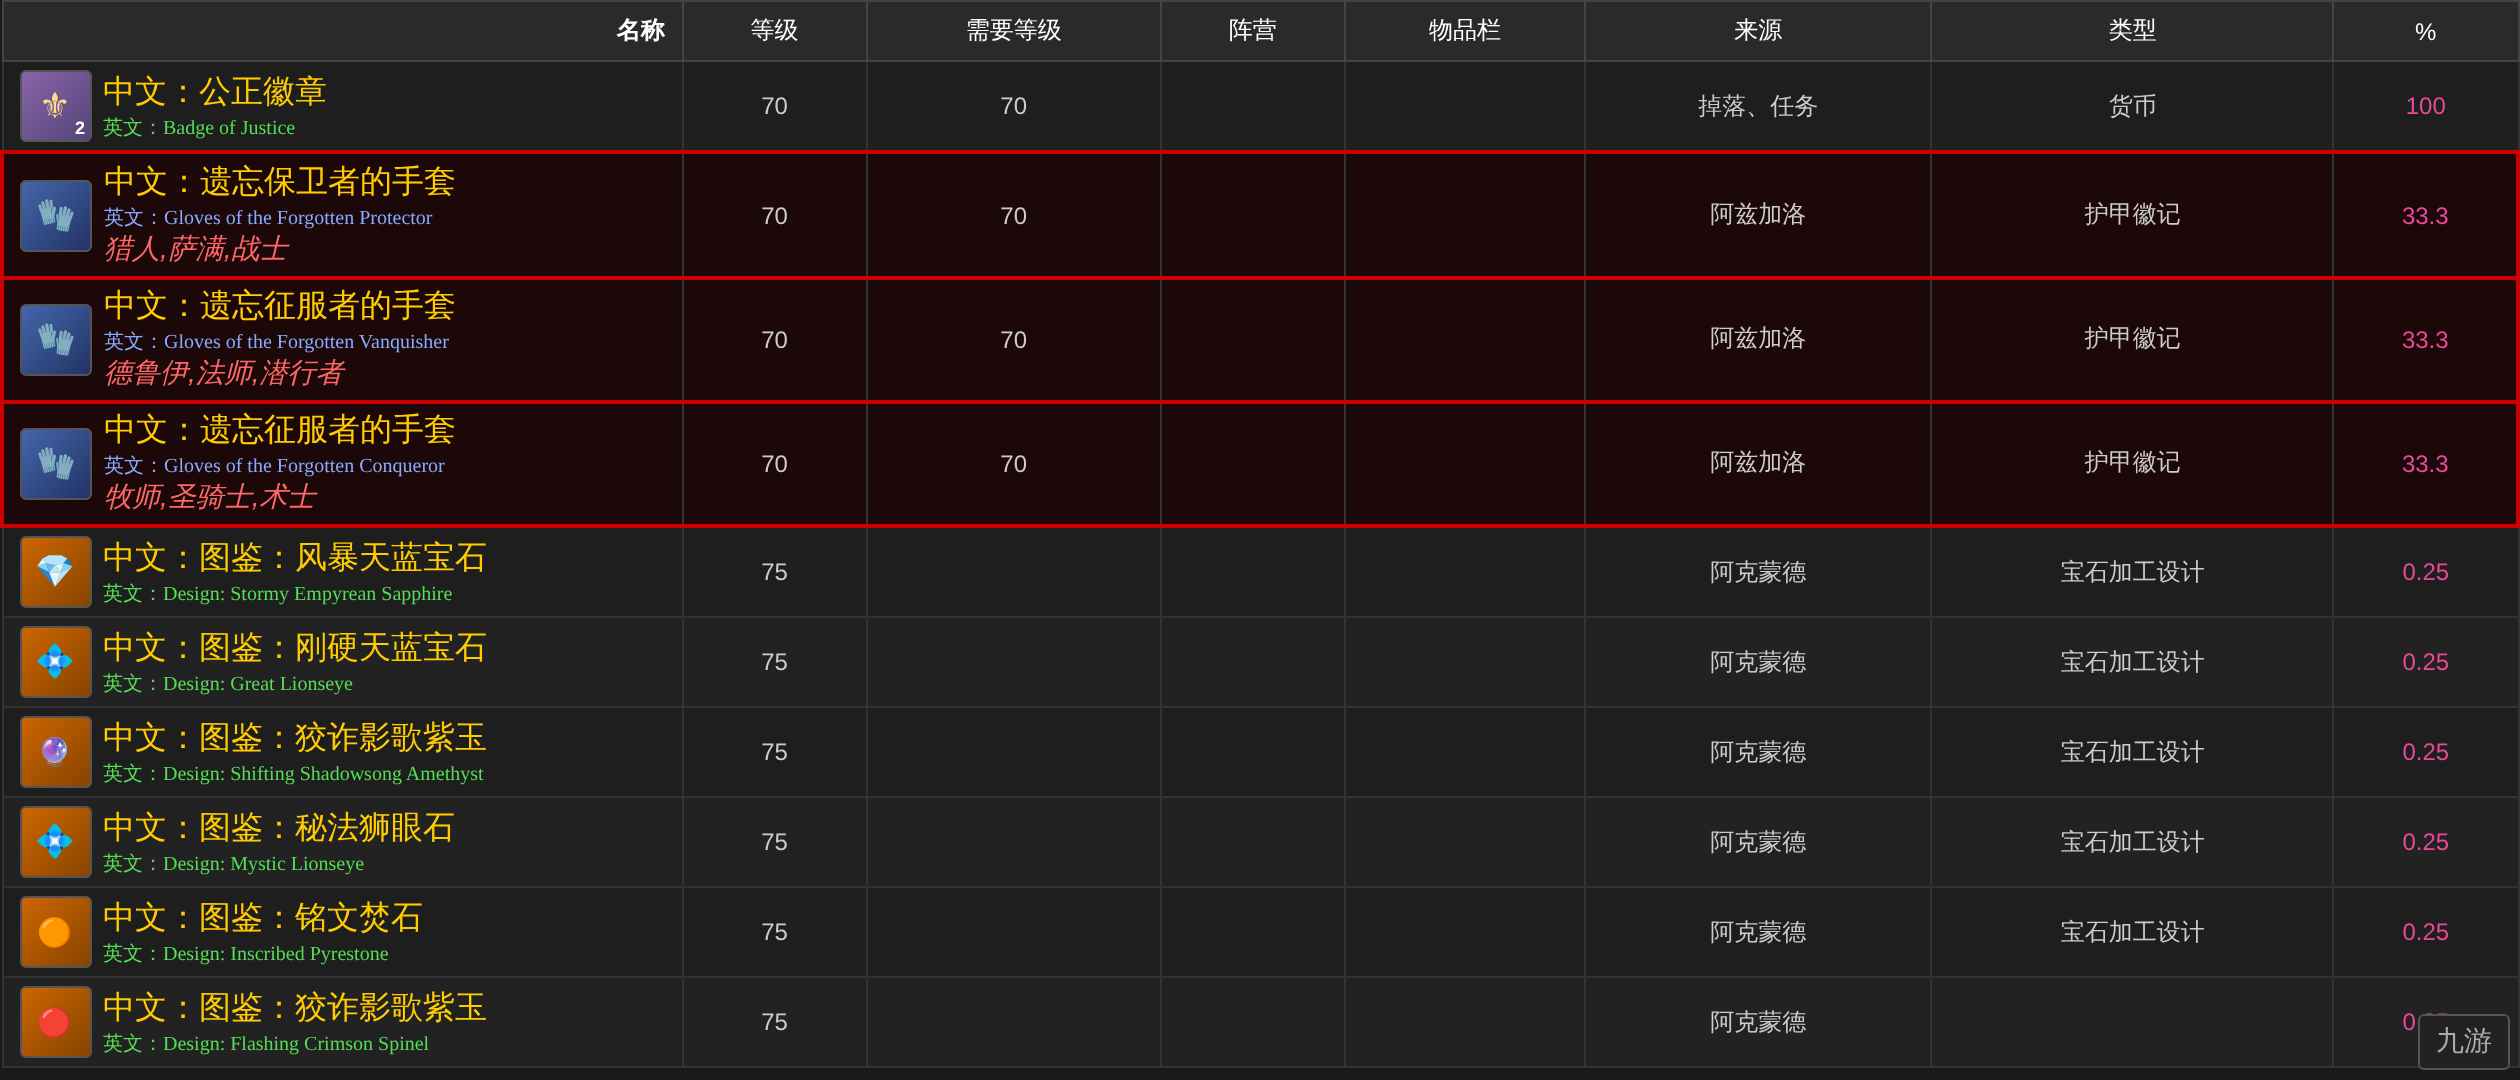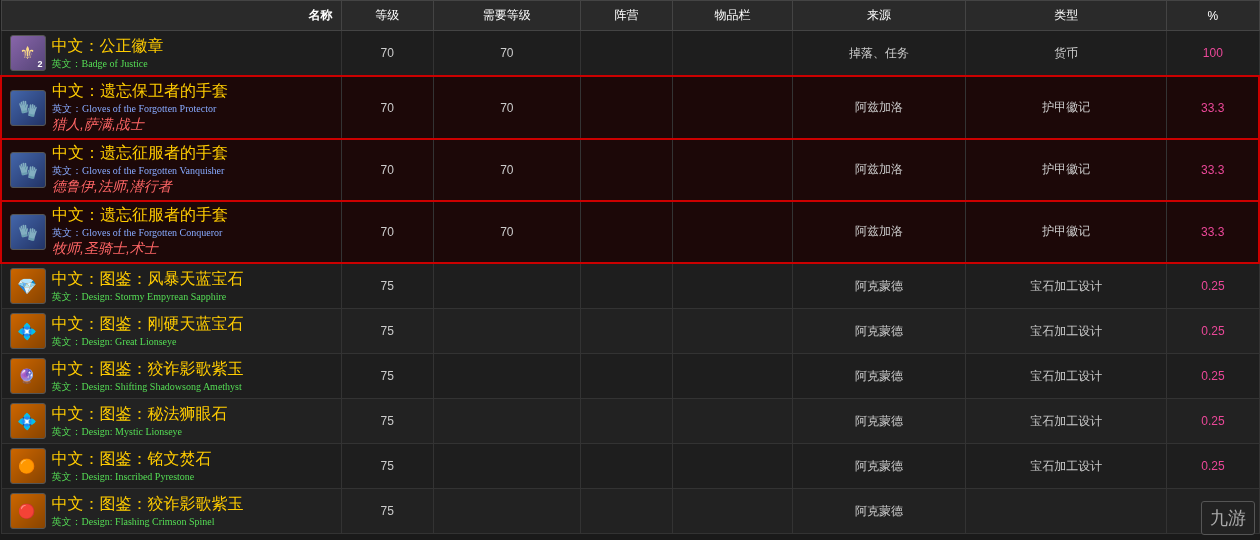--- a/index.html
+++ b/index.html
@@ -191,21 +191,21 @@
     }
     .watermark {
       position: fixed;
       bottom: 5px;
       right: 5px;
       background: #222;
       border: 1px solid #555;
       padding: 4px 8px;
       border-radius: 3px;
       color: #aaa;
-      font-size: 18px;
+      font-size: 14px;
     }
   </style>
 </head>
 <body>
 
 <div class="table-container">
   <table>
     <thead>
       <tr>
         <th class="name-col">名称</th>

